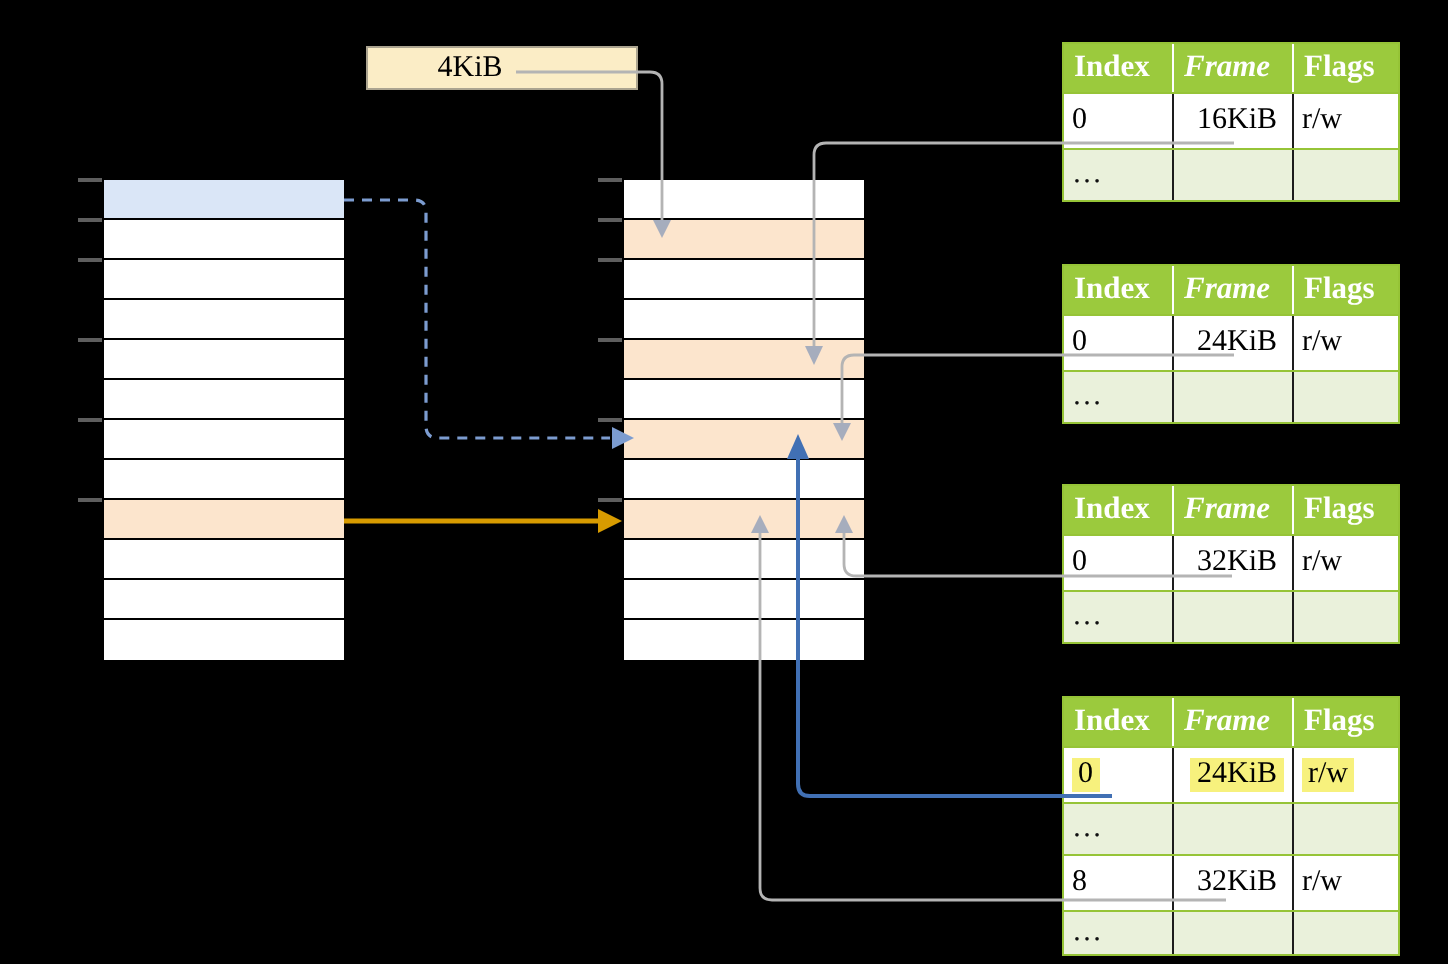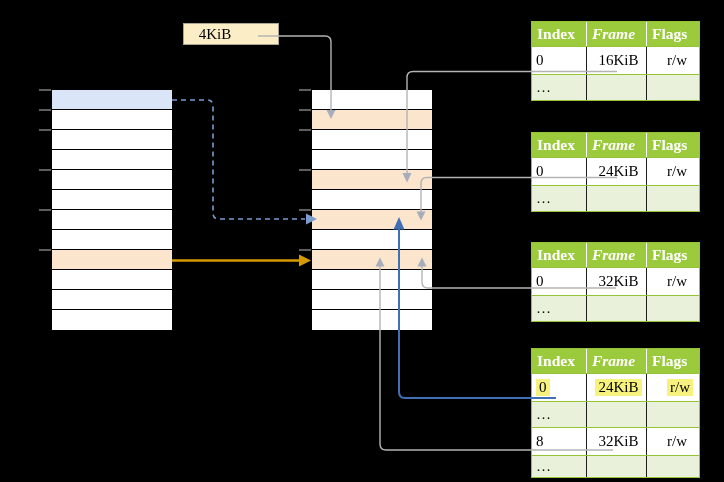--- a/index.html
+++ b/index.html
@@ -1,20 +1,20 @@
 <!DOCTYPE html>
 <html><head>
 <meta charset="utf-8">
 <style>
   html,body{margin:0;padding:0;background:#000;}
   .canvas{position:relative;width:724px;height:482px;background:#000;overflow:hidden;
           font-family:"Liberation Serif","DejaVu Serif",serif;}
 
   
-  .size-label{position:absolute;left:183px;top:23px;width:96px;height:22px;
+  .size-label{position:absolute;left:183px;top:23px;width:136px;height:22px;
     background:#FBEDC6;border:1px solid #ABA490;box-sizing:border-box;
     display:flex;align-items:center;justify-content:center;
     font-size:15px;color:#000;padding-right:32px;}
 
   
   .mem-col{position:absolute;top:89px;width:122px;height:243px;
     border:1.5px solid #000;box-sizing:border-box;background:#000;}
   .mem-col.left{left:51px;}
   .mem-col.mid{left:311px;}
   .mem-row{height:20px;border-bottom:1.5px solid #000;box-sizing:border-box;background:#fff;}
@@ -34,21 +34,21 @@
   .pt-hc.ci{width:55px;border-right:1.5px solid #fff;}
   .pt-hc.cf{width:60px;border-right:1.5px solid #fff;font-style:italic;}
   .pt-hc.cg{flex:1;}
   .pt-row{display:flex;border-top:1.5px solid #96C437;background:#fff;box-sizing:border-box;}
   .pt-row.data{height:28px;}
   .pt-row.dots{height:26px;background:#EAF1DB;}
   .pt-c{display:flex;align-items:center;box-sizing:border-box;padding-left:4px;
     font-size:15px;color:#000;overflow:hidden;}
   .pt-c.ci{width:55px;border-right:1px solid #1d1d1d;}
   .pt-c.cf{width:60px;border-right:1px solid #1d1d1d;justify-content:center;}
-  .pt-c.cg{flex:1;margin-left:16px;}
+  .pt-c.cg{flex:1;}
   .pt-row.dots .pt-c{font-size:15px;color:#111;}
   .hl{background:#F7F17D;padding:0 3px;}
 
   
   svg.connectors{position:absolute;left:0;top:0;pointer-events:none;}
 </style>
 </head>
 <body>
 
 <div class="canvas">

